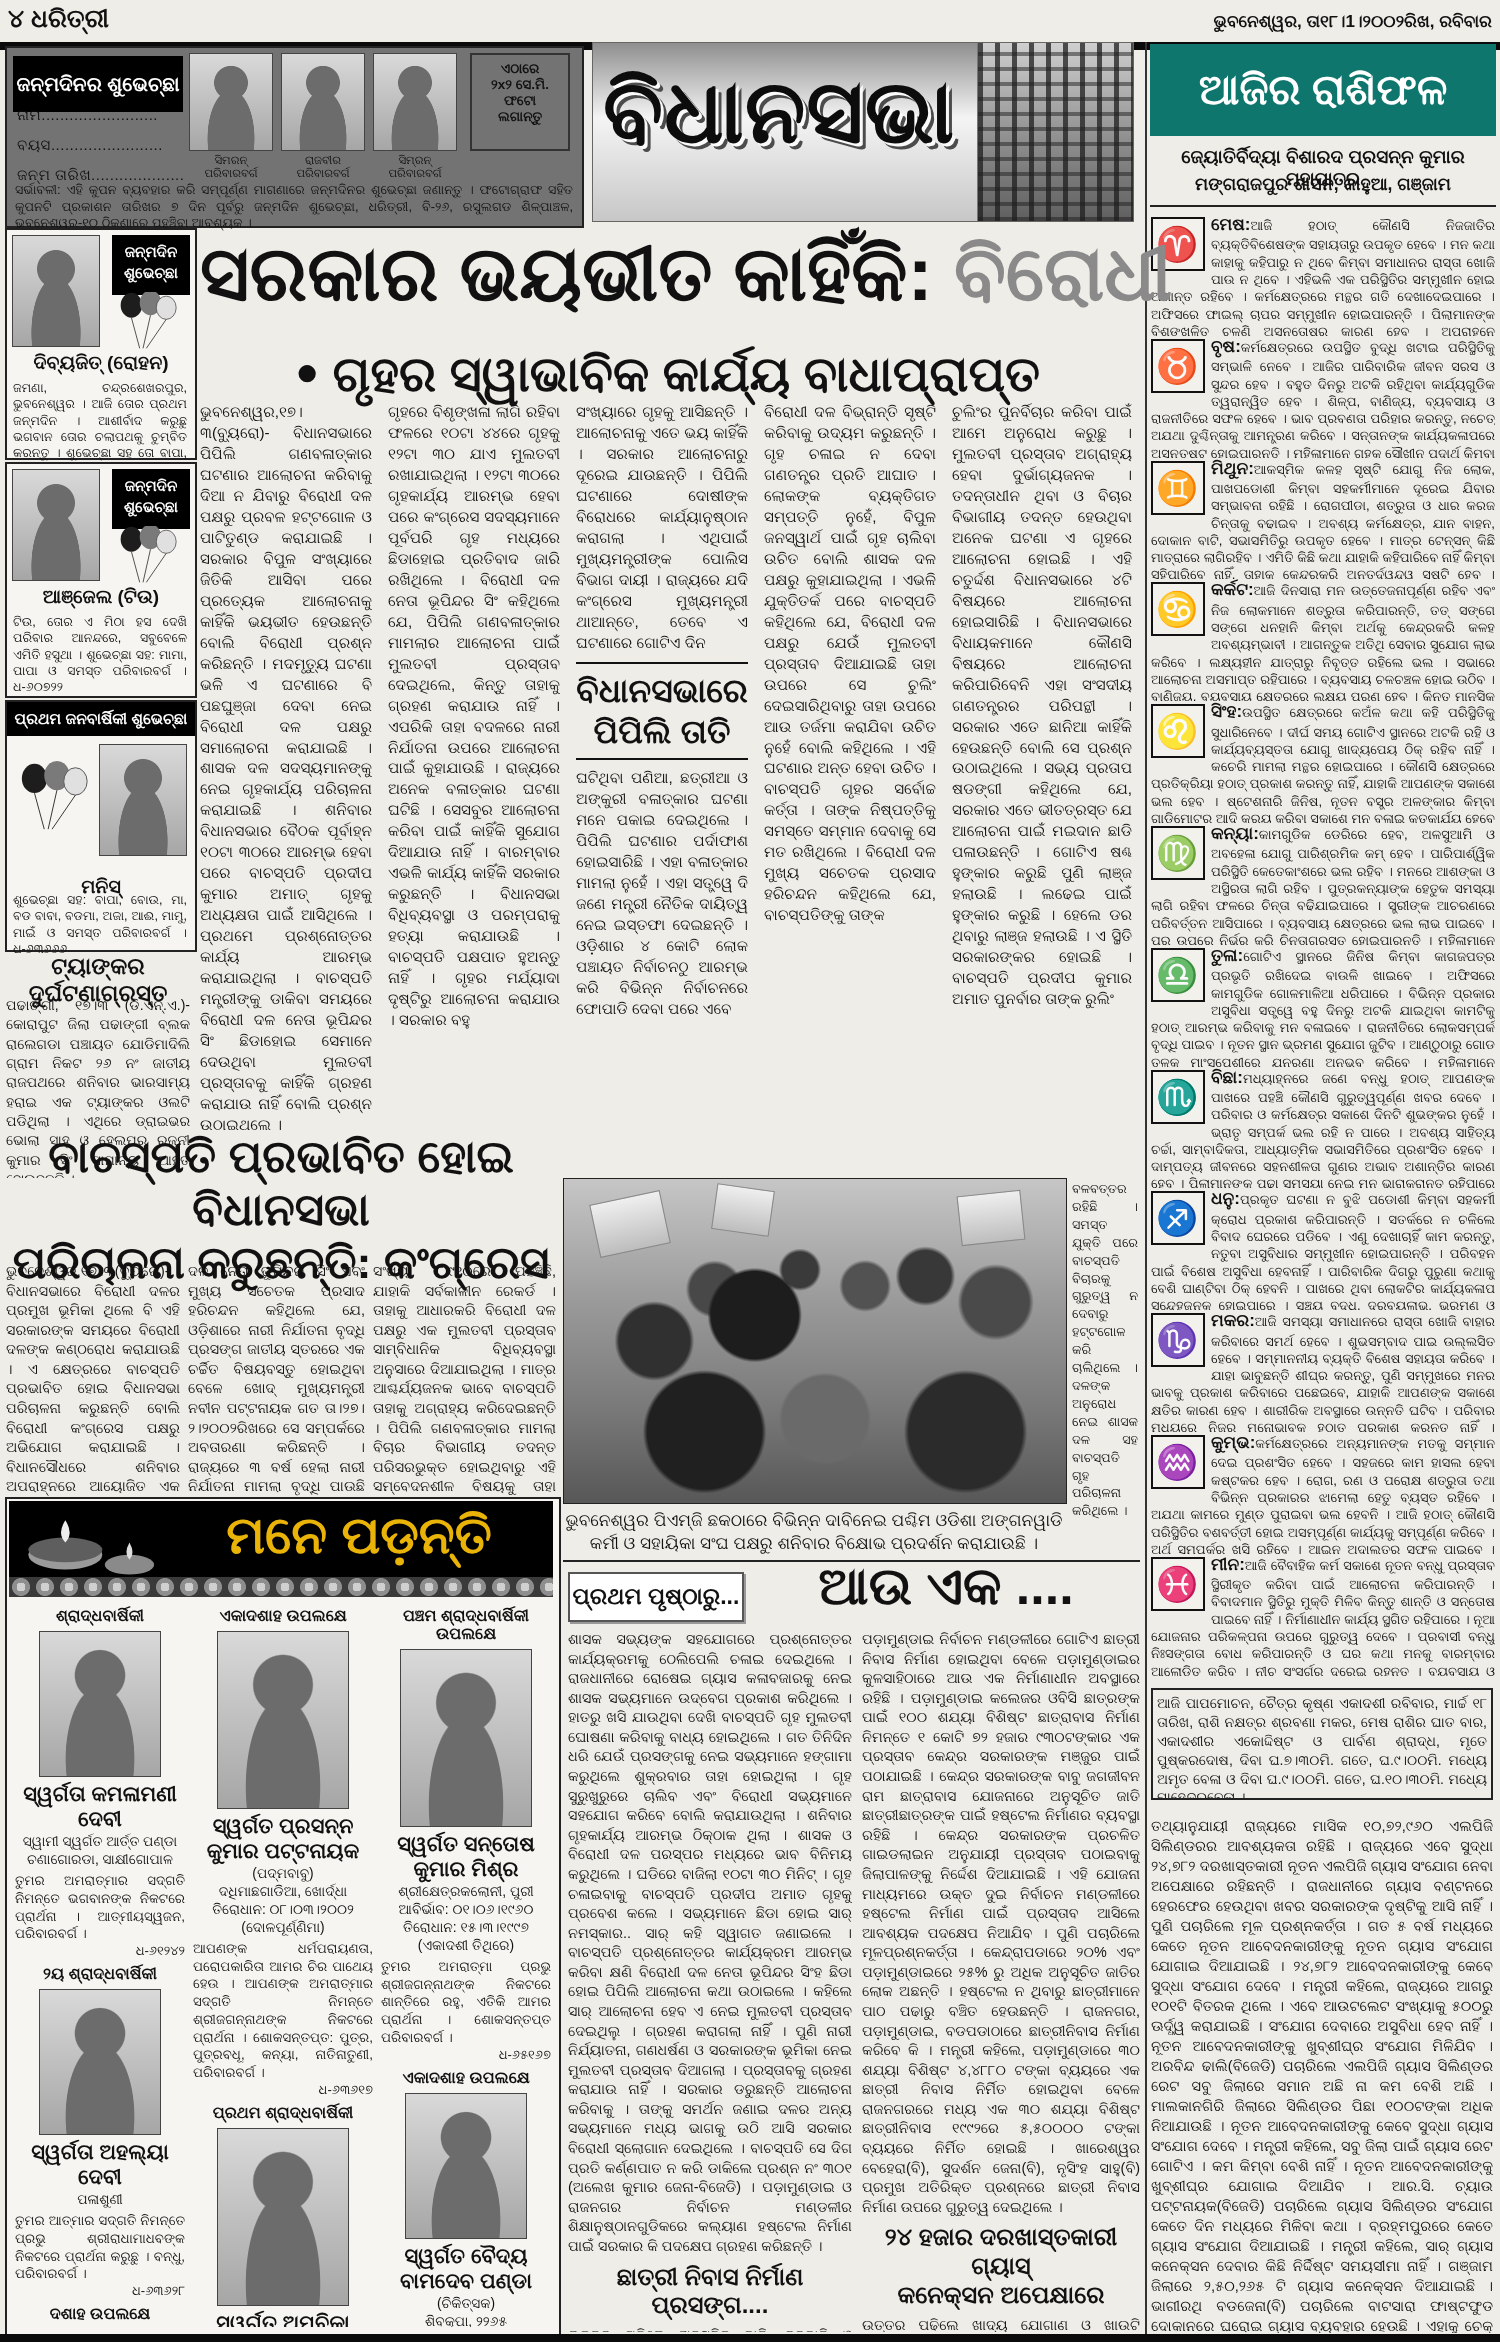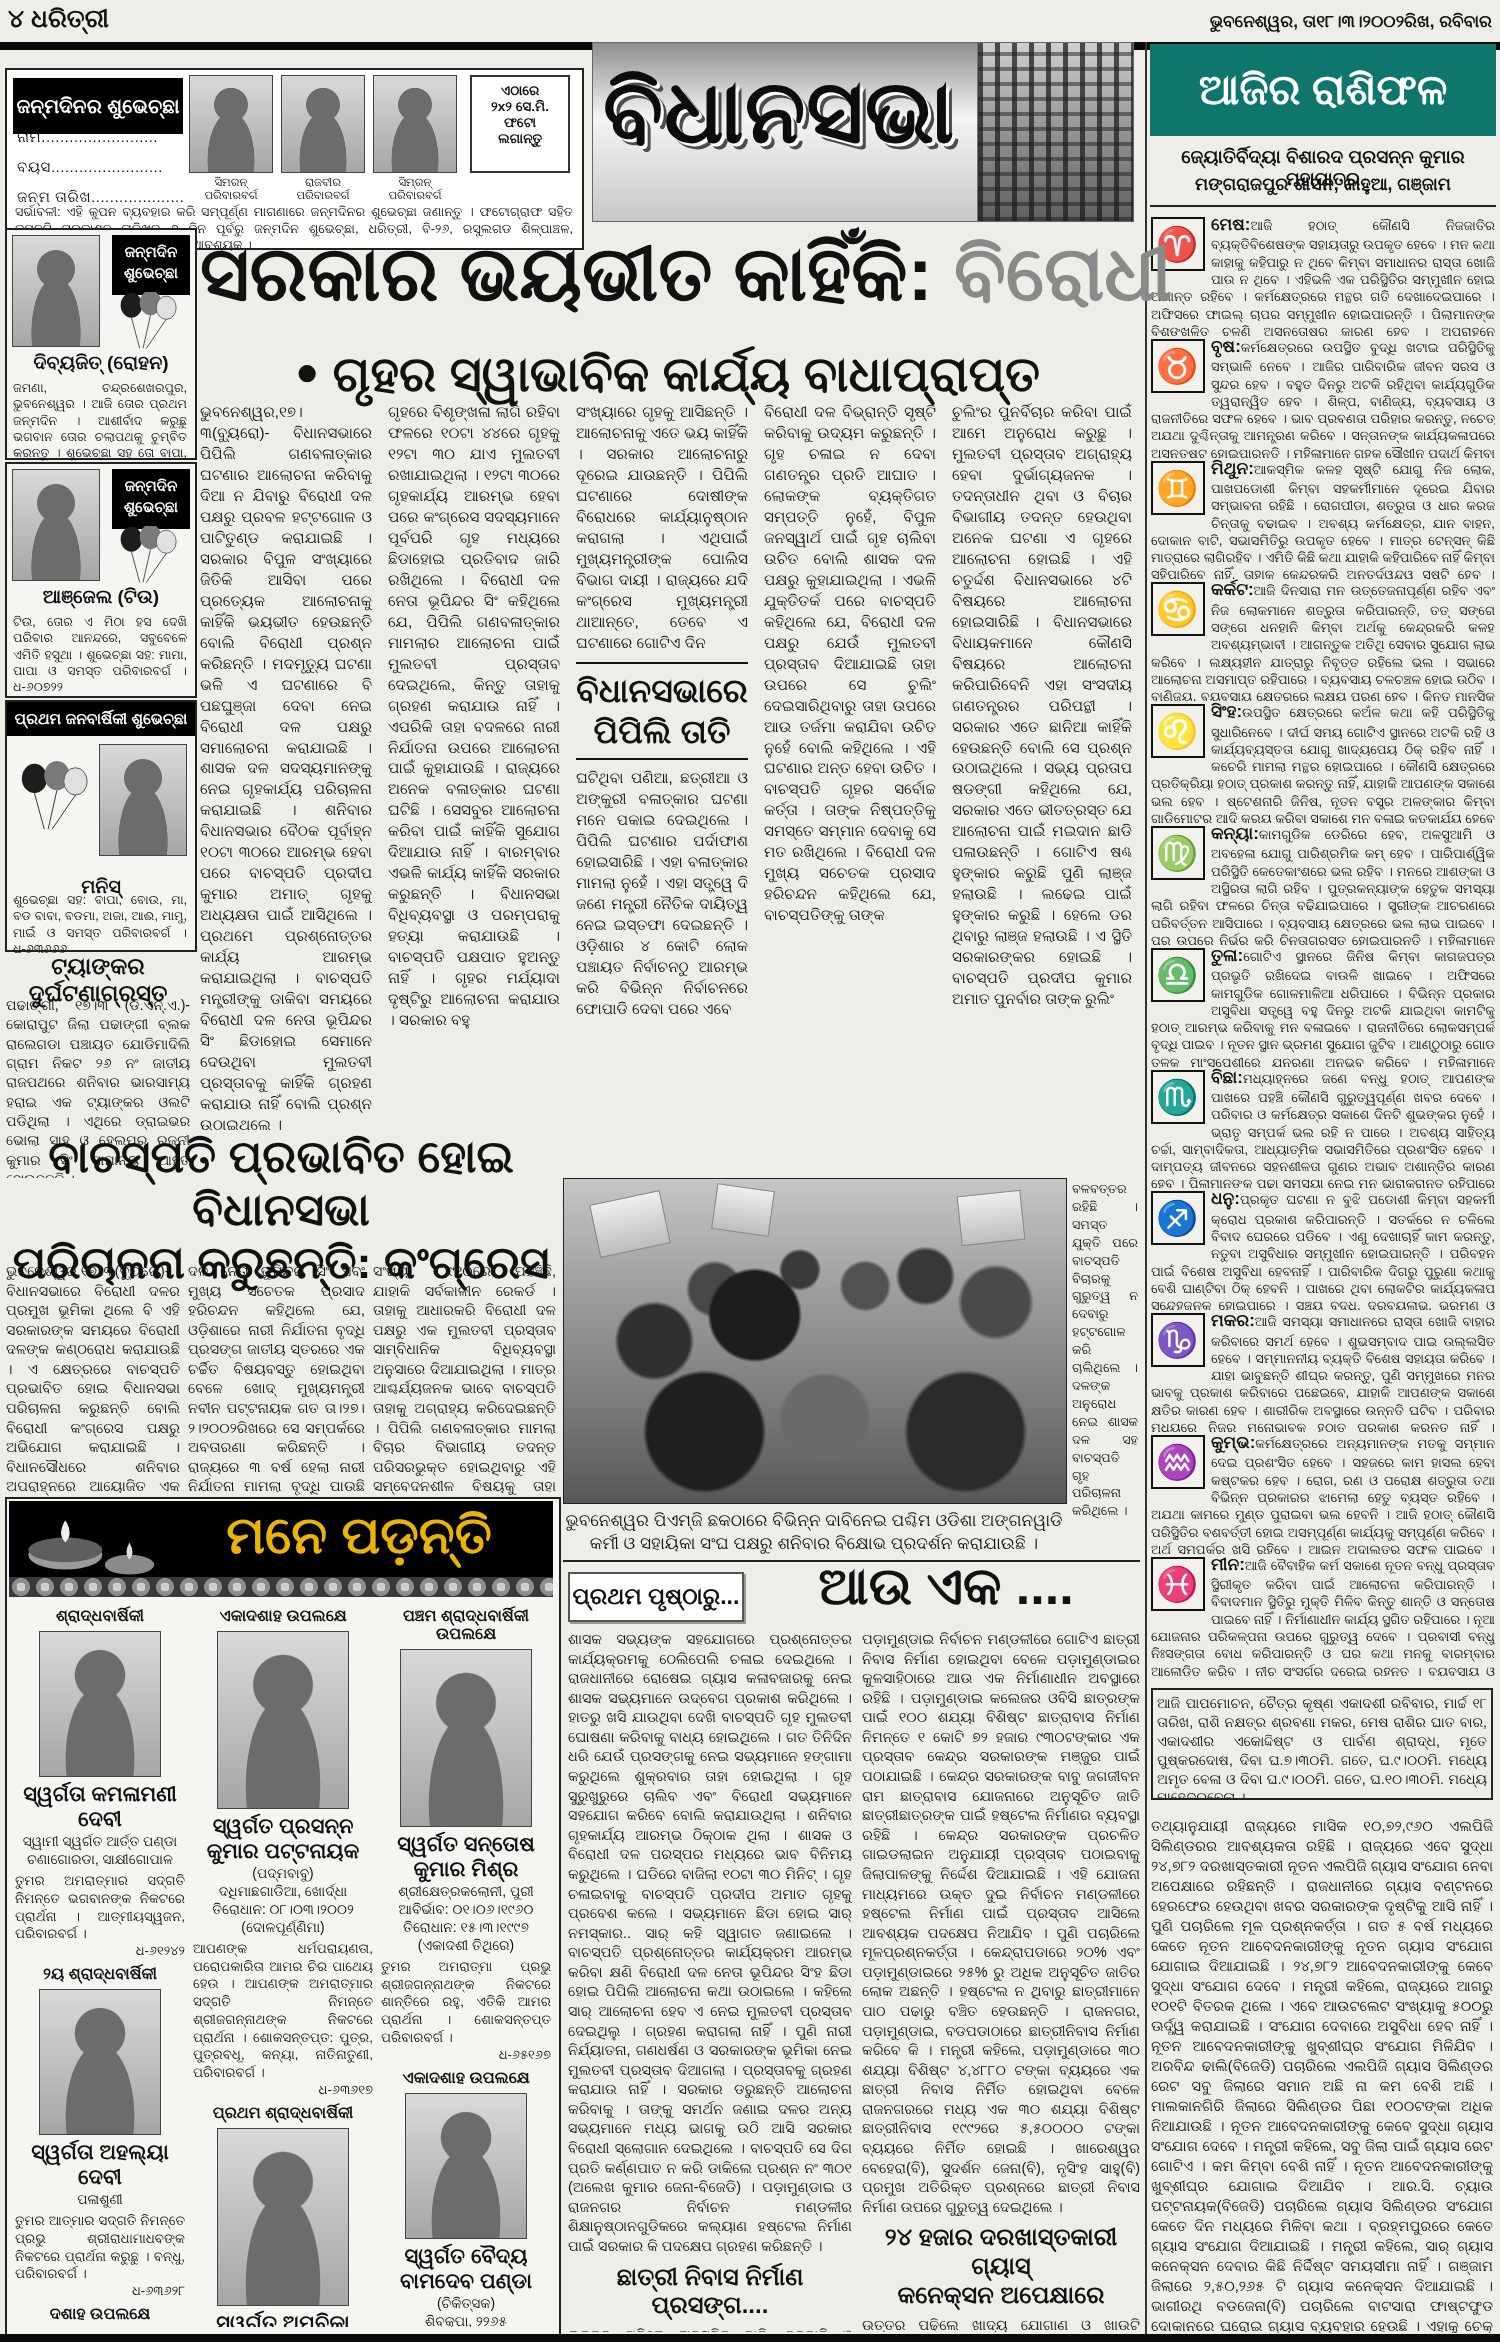--- a/index.html
+++ b/index.html
@@ -8,21 +8,21 @@
   .abs{position:absolute;}
   .bold{font-weight:normal;}
   .pre{white-space:pre-line;}
 
   
   #tb-name{left:8px;top:4px;font-size:25px;font-weight:bold;}
   #tb-date{right:8px;top:12px;font-size:17px;font-weight:bold;}
   #rule-top{left:0;top:42px;width:1500px;height:8px;background:#0b0b0b;}
 
   
-  #coupon{left:5px;top:68px;width:575px;height:178px;border:2px solid #222;background:#ffffff;}
+  #coupon{left:5px;top:46px;width:575px;height:178px;border:2px solid #222;background:#737373;}
   .cp-title{position:absolute;left:6px;top:8px;width:170px;height:56px;background:#000;color:#fff;
             font-size:20px;font-weight:bold;text-align:center;line-height:56px;}
   .cp-field{position:absolute;left:10px;font-size:15px;letter-spacing:.5px;}
   .cp-ph{position:absolute;top:5px;width:84px;height:98px;}
   .cp-cap{position:absolute;top:106px;width:84px;font-size:11.5px;text-align:center;line-height:1.15;}
   #cp-slot{position:absolute;left:463px;top:5px;width:100px;height:98px;border:2px solid #333;
            font-size:13.5px;font-weight:bold;text-align:center;padding-top:6px;box-sizing:border-box;}
   #cp-terms{position:absolute;left:8px;top:134px;width:558px;font-size:12.8px;line-height:1.3;text-align:justify;}
 
   .face{background:radial-gradient(circle at 50% 30%, #6c6c6c 0 21%, transparent 22%),
@@ -140,21 +140,21 @@
   .ob-sub{font-size:13.8px;text-align:center;line-height:1.3;margin-top:2px;}
   .ob-tx{font-size:13.4px;text-align:justify;line-height:1.32;margin-top:3px;}
   .ob-cd{font-size:13px;text-align:right;}
 
   #rule-bot{left:0;top:2334px;width:1500px;height:8px;background:#0b0b0b;}
 </style>
 </head>
 <body>
 
 <div class="abs" id="tb-name">୪ ଧରିତ୍ରୀ</div>
-<div class="abs" id="tb-date">ଭୁବନେଶ୍ୱର, ତା୧୮।୩।୨୦୦୨ରିଖ, ରବିବାର</div>
+<div class="abs" id="tb-date">ଭୁବନେଶ୍ୱର, ତା୧୮।1।୨୦୦୨ରିଖ, ରବିବାର</div>
 <div class="abs" id="rule-top"></div>
 
 <div class="abs" id="coupon">
   <div class="cp-title">ଜନ୍ମଦିନର ଶୁଭେଚ୍ଛା</div>
   <div class="cp-field" style="top:58px">ନାମ.........................</div>
   <div class="cp-field" style="top:88px">ବୟସ........................</div>
   <div class="cp-field" style="top:118px">ଜନ୍ମ ତାରିଖ....................</div>
   <div class="cp-ph face" style="left:182px"></div>
   <div class="cp-ph face" style="left:274px"></div>
   <div class="cp-ph face" style="left:366px"></div>

